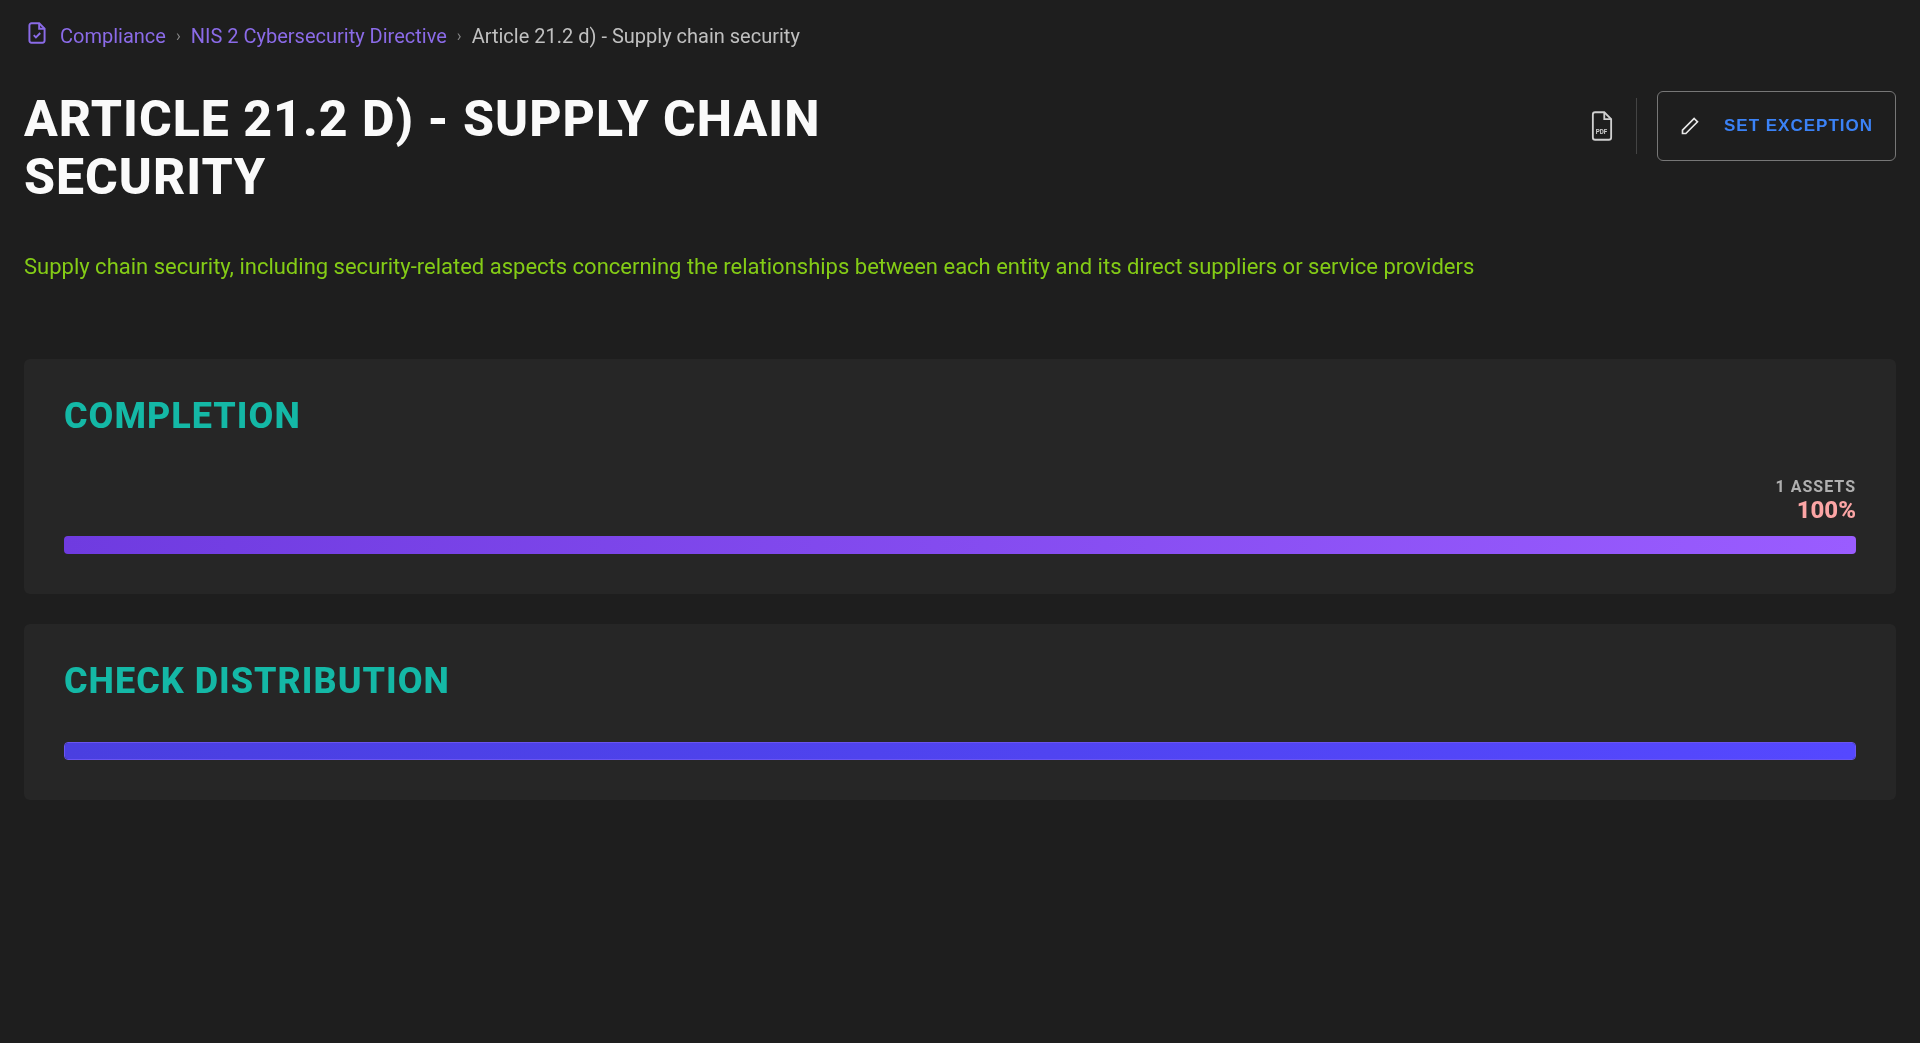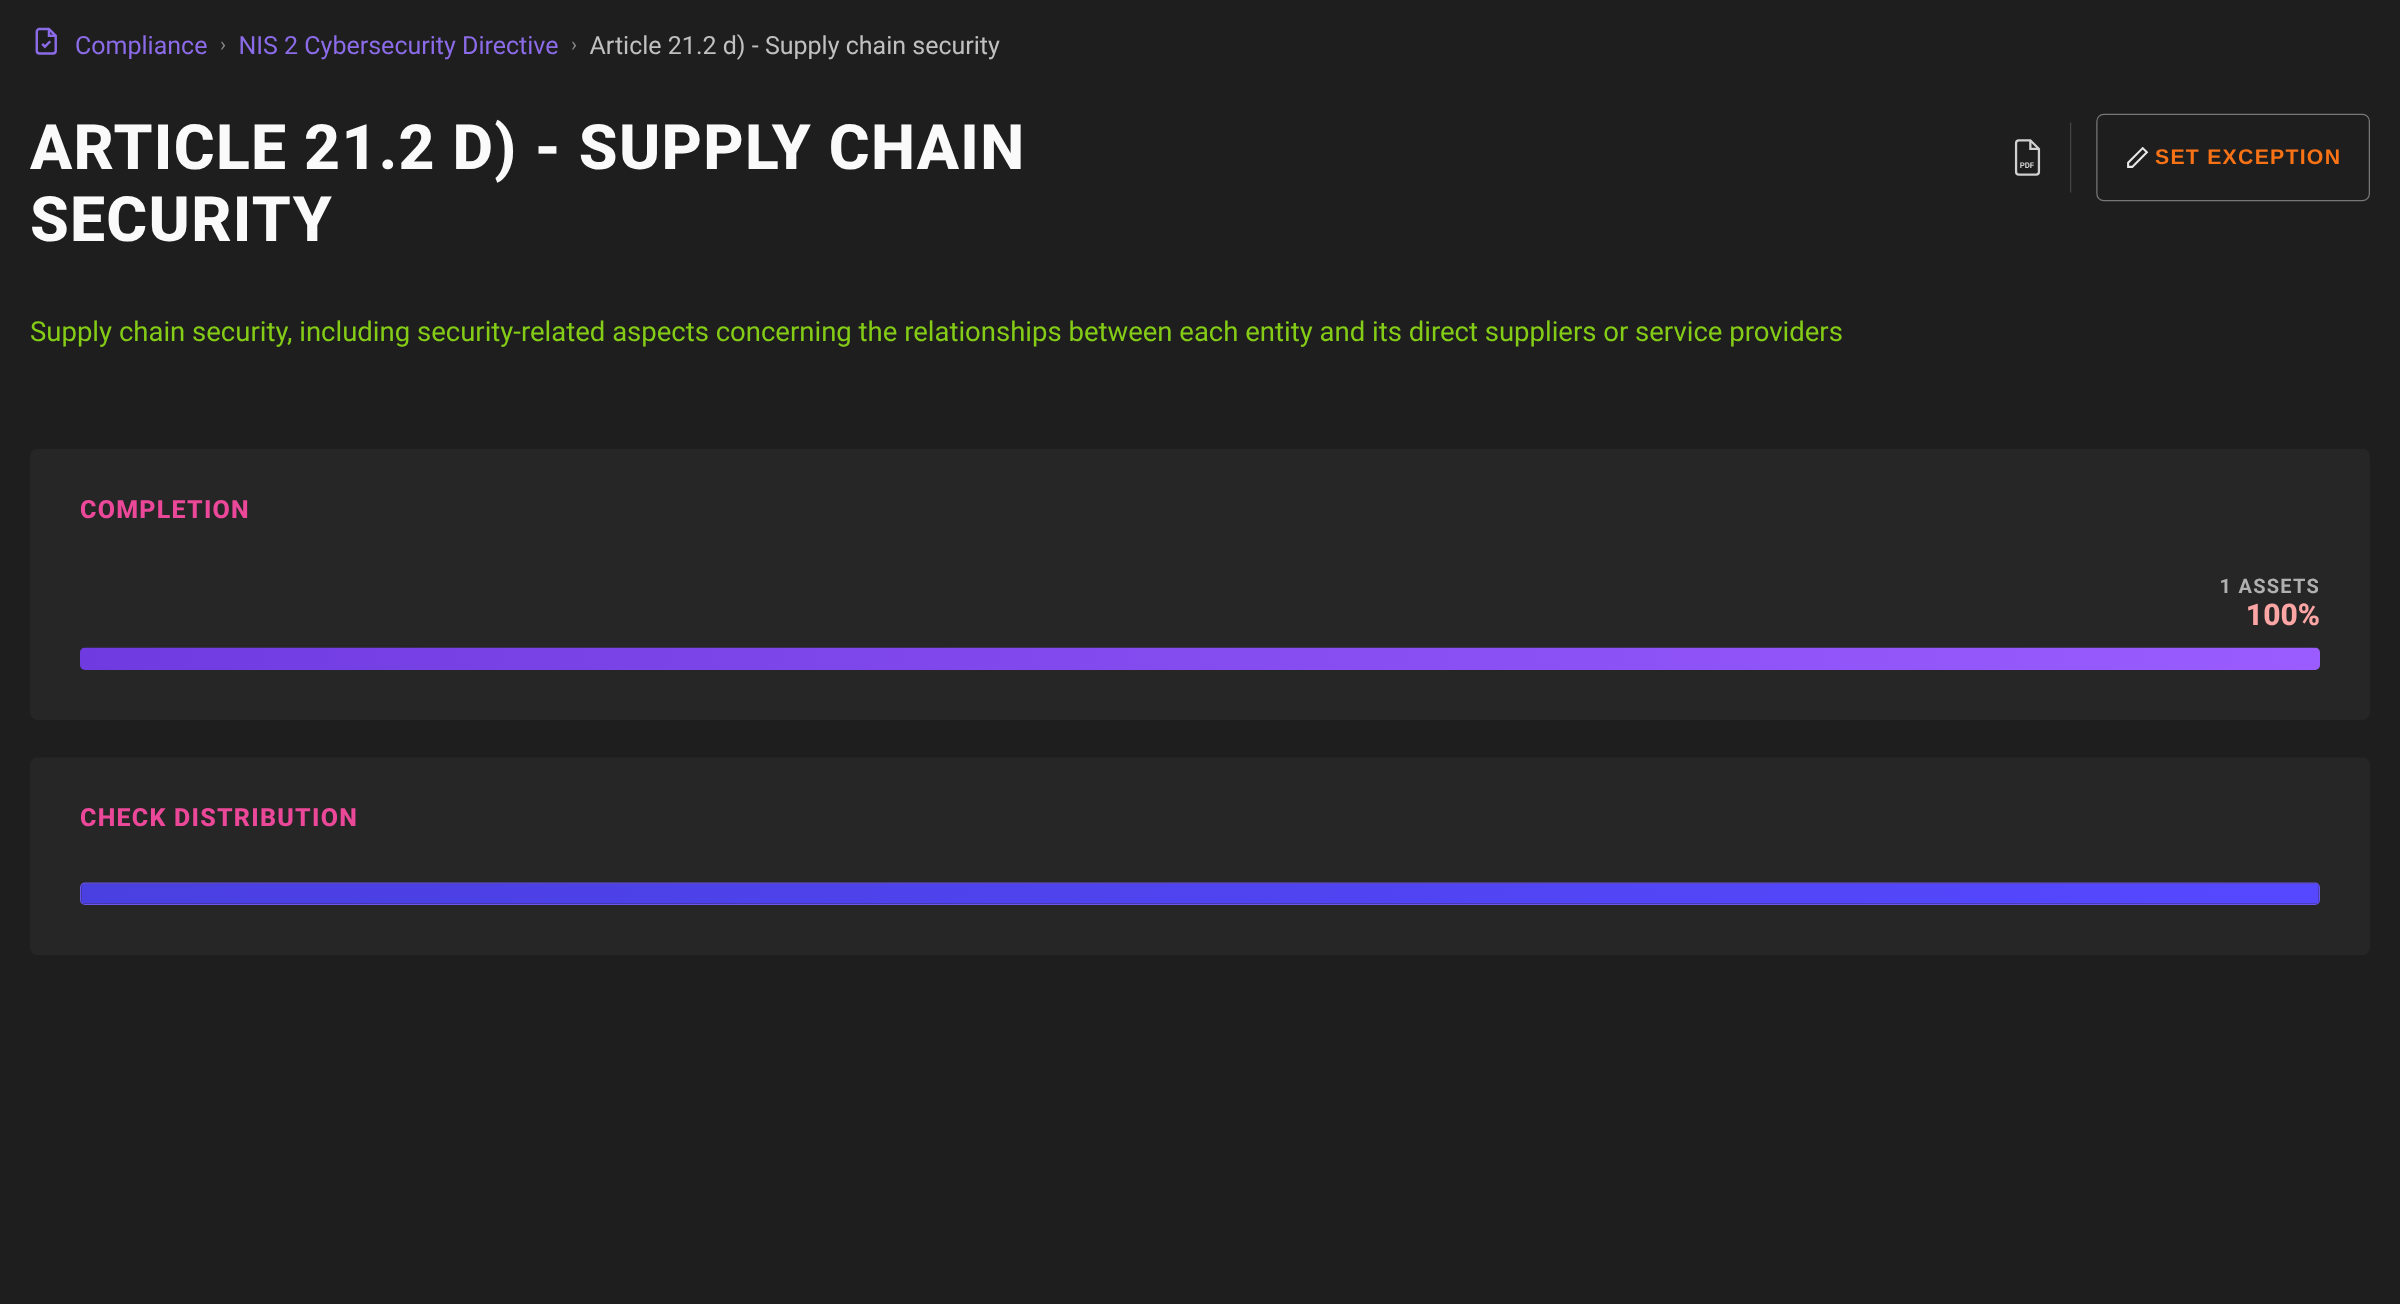--- a/index.html
+++ b/index.html
@@ -68,24 +68,24 @@
   stroke: #d0d0d0;
 }
 .vdivider {
   width: 1px;
   height: 56px;
   background: #444;
 }
 .btn-outline {
   display: flex;
   align-items: center;
-  gap: 4px;
+  gap: 24px;
   border: 1.5px solid #777;
   background: transparent;
-  color: #f97316;
+  color: #3b82f6;
   padding: 24px 22px;
   border-radius: 6px;
   font-size: 17px;
   font-weight: 600;
   letter-spacing: 1px;
   cursor: pointer;
 }
 .btn-outline svg {
   width: 20px;
   height: 20px;
@@ -97,24 +97,24 @@
   color: #84cc16;
   margin-bottom: 80px;
 }
 .panel {
   background: #262626;
   border-radius: 6px;
   padding: 36px 40px 40px 40px;
   margin-bottom: 30px;
 }
 .panel-title {
-  font-size: 20px;
+  font-size: 36px;
   font-weight: 800;
   letter-spacing: 1px;
-  color: #ec4899;
+  color: #14b8a6;
   text-transform: uppercase;
   margin-bottom: 40px;
 }
 .completion-row {
   display: flex;
   justify-content: space-between;
   align-items: flex-end;
   margin-bottom: 12px;
   flex-direction: column;
 }

